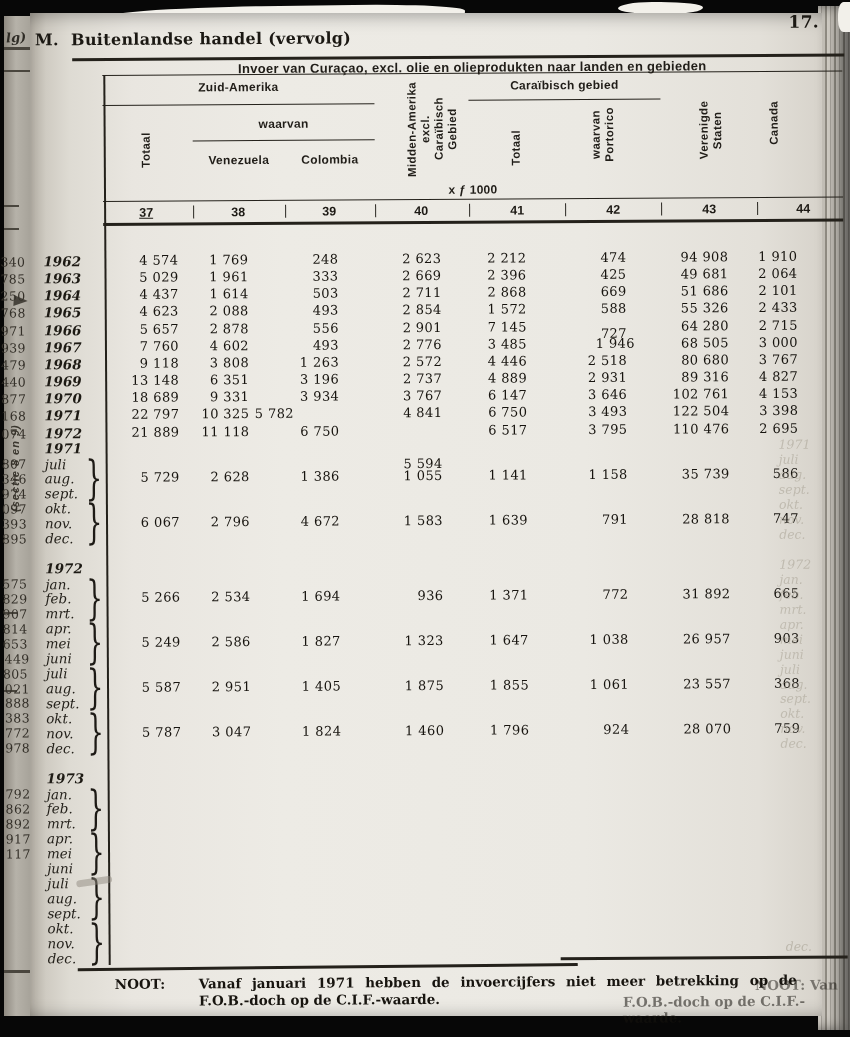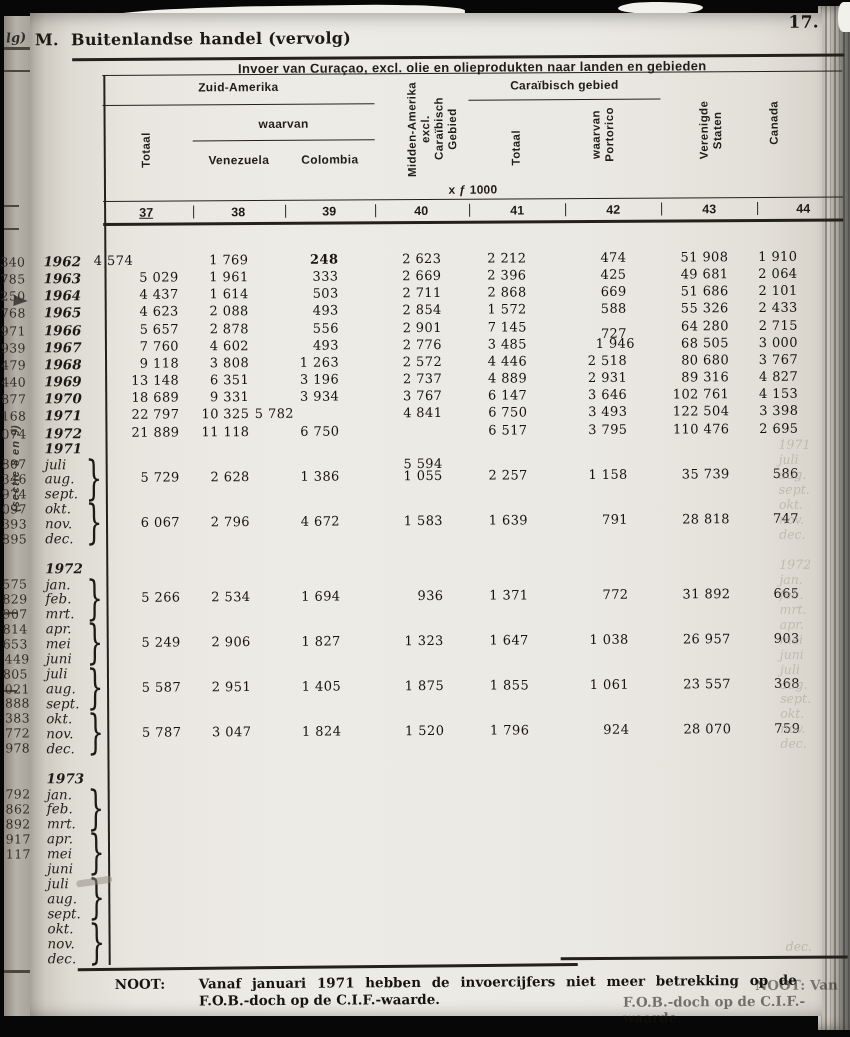--- a/index.html
+++ b/index.html
@@ -123,27 +123,27 @@
         <div class="abs colnum" style="left: 686px;">43</div>
         <div class="abs colnum" style="left: 780px;">44</div>
         <div class="abs tick" style="left: 195px;"></div>
         <div class="abs tick" style="left: 287px;"></div>
         <div class="abs tick" style="left: 377px;"></div>
         <div class="abs tick" style="left: 471px;"></div>
         <div class="abs tick" style="left: 567px;"></div>
         <div class="abs tick" style="left: 663px;"></div>
         <div class="abs tick" style="left: 759px;"></div>
         <div class="abs ylbl" style="top: 251px;">1962</div>
-        <div class="abs num cell" style="top: 251px; left: 50px; text-align: center;">4 574</div>
+        <div class="abs num cell" style="top: 251px; left: 50px;">4 574</div>
         <div class="abs num cell" style="top: 251px; left: 120px;">1 769</div>
-        <div class="abs num cell" style="top: 251px; left: 210px; font-weight: bold;">248</div>
+        <div class="abs num cell" style="top: 251px; left: 210px;">248</div>
         <div class="abs num cell" style="top: 251px; left: 313px;">2 623</div>
         <div class="abs num cell" style="top: 251px; left: 398px;">2 212</div>
         <div class="abs num cell" style="top: 251px; left: 498px;">474</div>
-        <div class="abs num cell" style="top: 251px; left: 600px;">51 908</div>
+        <div class="abs num cell" style="top: 251px; left: 600px;">94 908</div>
         <div class="abs num cell" style="top: 251px; left: 669px;">1 910</div>
         <div class="abs num margin-num" style="top: 252px;">340</div>
         <div class="abs ylbl" style="top: 268.15px;">1963</div>
         <div class="abs num cell" style="top: 268.15px; left: 50px;">5 029</div>
         <div class="abs num cell" style="top: 268.15px; left: 120px;">1 961</div>
         <div class="abs num cell" style="top: 268.15px; left: 210px;">333</div>
         <div class="abs num cell" style="top: 268.15px; left: 313px;">2 669</div>
         <div class="abs num cell" style="top: 268.15px; left: 398px;">2 396</div>
         <div class="abs num cell" style="top: 268.15px; left: 498px;">425</div>
         <div class="abs num cell" style="top: 268.15px; left: 600px;">49 681</div>
@@ -245,21 +245,21 @@
         <div class="abs mlbl" style="top: 483.36px;">sept.</div>
         <div class="abs mlbl" style="top: 498.29px;">okt.</div>
         <div class="abs mlbl" style="top: 513.22px;">nov.</div>
         <div class="abs mlbl" style="top: 528.15px;">dec.</div>
         <div class="abs brace" style="top: 452.5px;">}</div>
         <div class="abs brace" style="top: 497.29px;">}</div>
         <div class="abs num cell" style="top: 468.43px; left: 50px;">5 729</div>
         <div class="abs num cell" style="top: 468.43px; left: 120px;">2 628</div>
         <div class="abs num cell" style="top: 468.43px; left: 210px;">1 386</div>
         <div class="abs num cell" style="top: 468.43px; left: 313px;">1 055</div>
-        <div class="abs num cell" style="top: 468.43px; left: 398px;">2 257</div>
+        <div class="abs num cell" style="top: 468.43px; left: 398px;">1 141</div>
         <div class="abs num cell" style="top: 468.43px; left: 498px;">1 158</div>
         <div class="abs num cell" style="top: 468.43px; left: 600px;">35 739</div>
         <div class="abs num cell" style="top: 468.43px; left: 669px;">586</div>
         <div class="abs num cell" style="top: 513.22px; left: 50px;">6 067</div>
         <div class="abs num cell" style="top: 513.22px; left: 120px;">2 796</div>
         <div class="abs num cell" style="top: 513.22px; left: 210px;">4 672</div>
         <div class="abs num cell" style="top: 513.22px; left: 313px;">1 583</div>
         <div class="abs num cell" style="top: 513.22px; left: 398px;">1 639</div>
         <div class="abs num cell" style="top: 513.22px; left: 498px;">791</div>
         <div class="abs num cell" style="top: 513.22px; left: 600px;">28 818</div>
@@ -296,39 +296,39 @@
         <div class="abs brace" style="top: 706.87px;">}</div>
         <div class="abs num cell" style="top: 588.43px; left: 50px;">5 266</div>
         <div class="abs num cell" style="top: 588.43px; left: 120px;">2 534</div>
         <div class="abs num cell" style="top: 588.43px; left: 210px;">1 694</div>
         <div class="abs num cell" style="top: 588.43px; left: 313px;">936</div>
         <div class="abs num cell" style="top: 588.43px; left: 398px;">1 371</div>
         <div class="abs num cell" style="top: 588.43px; left: 498px;">772</div>
         <div class="abs num cell" style="top: 588.43px; left: 600px;">31 892</div>
         <div class="abs num cell" style="top: 588.43px; left: 669px;">665</div>
         <div class="abs num cell" style="top: 633.22px; left: 50px;">5 249</div>
-        <div class="abs num cell" style="top: 633.22px; left: 120px;">2 906</div>
+        <div class="abs num cell" style="top: 633.22px; left: 120px;">2 586</div>
         <div class="abs num cell" style="top: 633.22px; left: 210px;">1 827</div>
         <div class="abs num cell" style="top: 633.22px; left: 313px;">1 323</div>
         <div class="abs num cell" style="top: 633.22px; left: 398px;">1 647</div>
         <div class="abs num cell" style="top: 633.22px; left: 498px;">1 038</div>
         <div class="abs num cell" style="top: 633.22px; left: 600px;">26 957</div>
         <div class="abs num cell" style="top: 633.22px; left: 669px;">903</div>
         <div class="abs num cell" style="top: 678.01px; left: 50px;">5 587</div>
         <div class="abs num cell" style="top: 678.01px; left: 120px;">2 951</div>
         <div class="abs num cell" style="top: 678.01px; left: 210px;">1 405</div>
         <div class="abs num cell" style="top: 678.01px; left: 313px;">1 875</div>
         <div class="abs num cell" style="top: 678.01px; left: 398px;">1 855</div>
         <div class="abs num cell" style="top: 678.01px; left: 498px;">1 061</div>
         <div class="abs num cell" style="top: 678.01px; left: 600px;">23 557</div>
         <div class="abs num cell" style="top: 678.01px; left: 669px;">368</div>
         <div class="abs num cell" style="top: 722.8px; left: 50px;">5 787</div>
         <div class="abs num cell" style="top: 722.8px; left: 120px;">3 047</div>
         <div class="abs num cell" style="top: 722.8px; left: 210px;">1 824</div>
-        <div class="abs num cell" style="top: 722.8px; left: 313px;">1 520</div>
+        <div class="abs num cell" style="top: 722.8px; left: 313px;">1 460</div>
         <div class="abs num cell" style="top: 722.8px; left: 398px;">1 796</div>
         <div class="abs num cell" style="top: 722.8px; left: 498px;">924</div>
         <div class="abs num cell" style="top: 722.8px; left: 600px;">28 070</div>
         <div class="abs num cell" style="top: 722.8px; left: 669px;">759</div>
         <div class="abs num margin-num" style="top: 574px;">575</div>
         <div class="abs num margin-num" style="top: 588.93px;">829</div>
         <div class="abs num margin-num" style="top: 603.86px;">907</div>
         <div class="abs num margin-num" style="top: 618.79px;">814</div>
         <div class="abs num margin-num" style="top: 633.72px;">653</div>
         <div class="abs num margin-num" style="top: 648.65px;">2 449</div>

